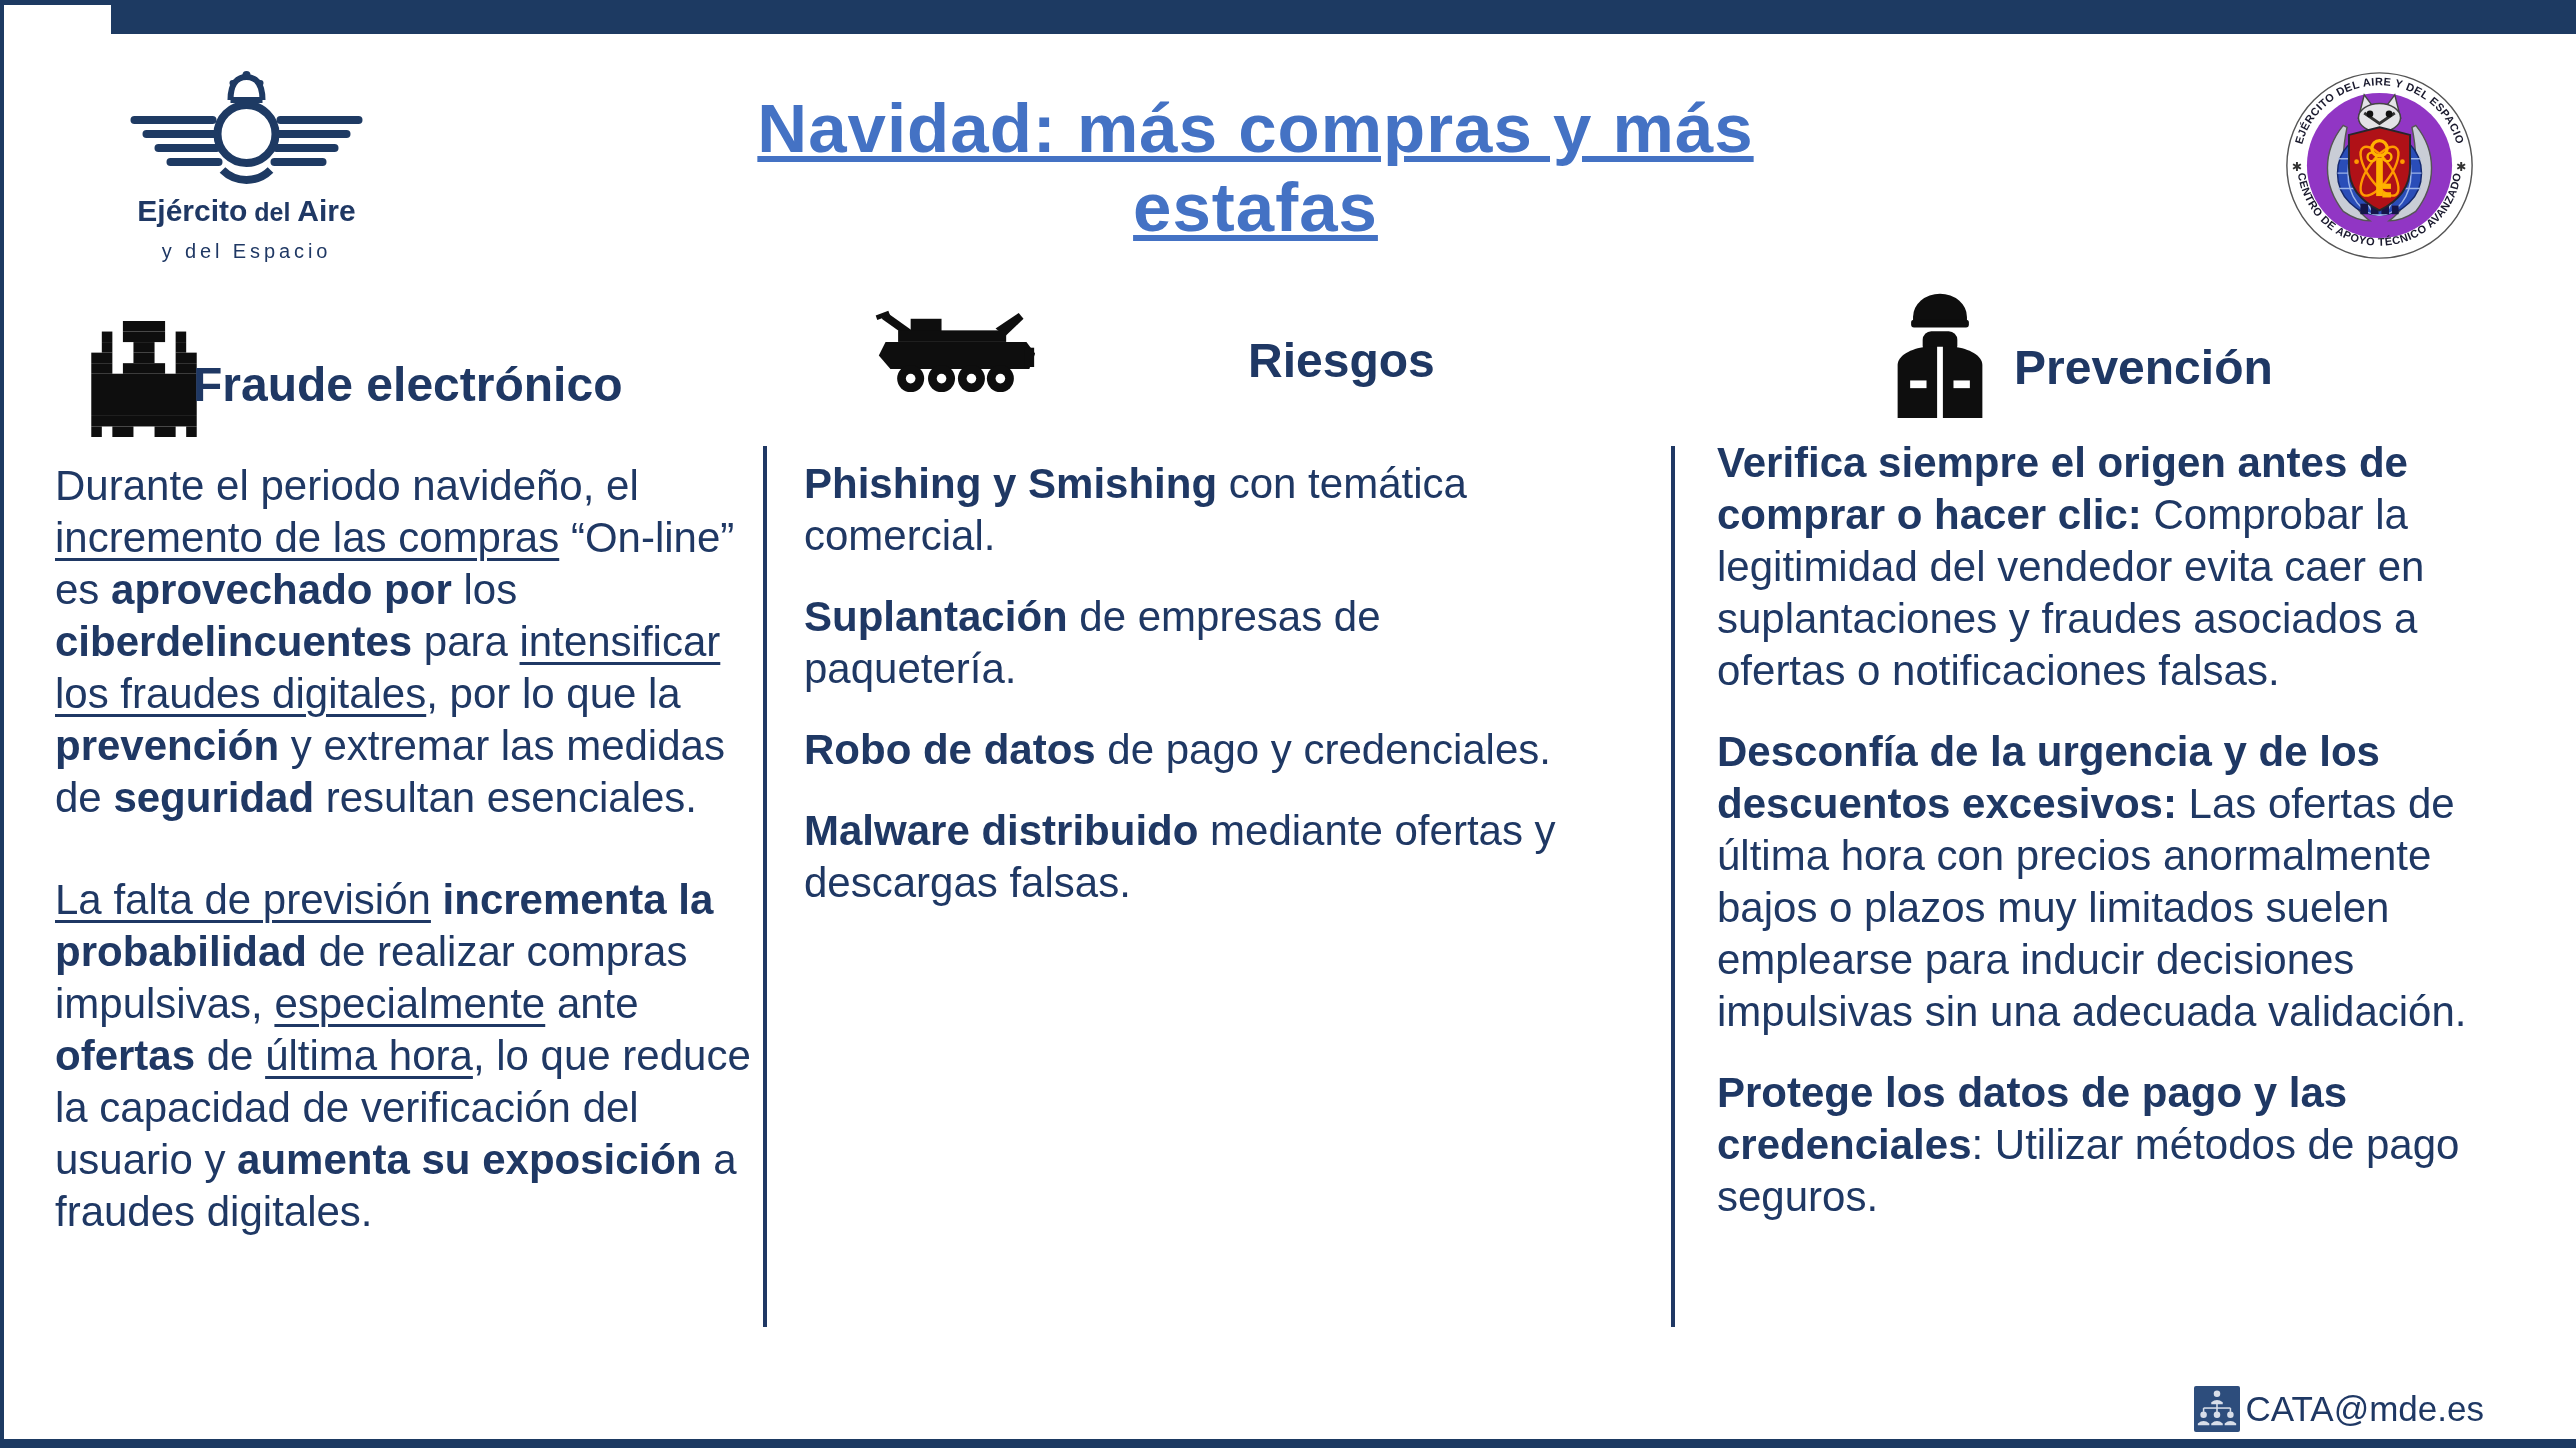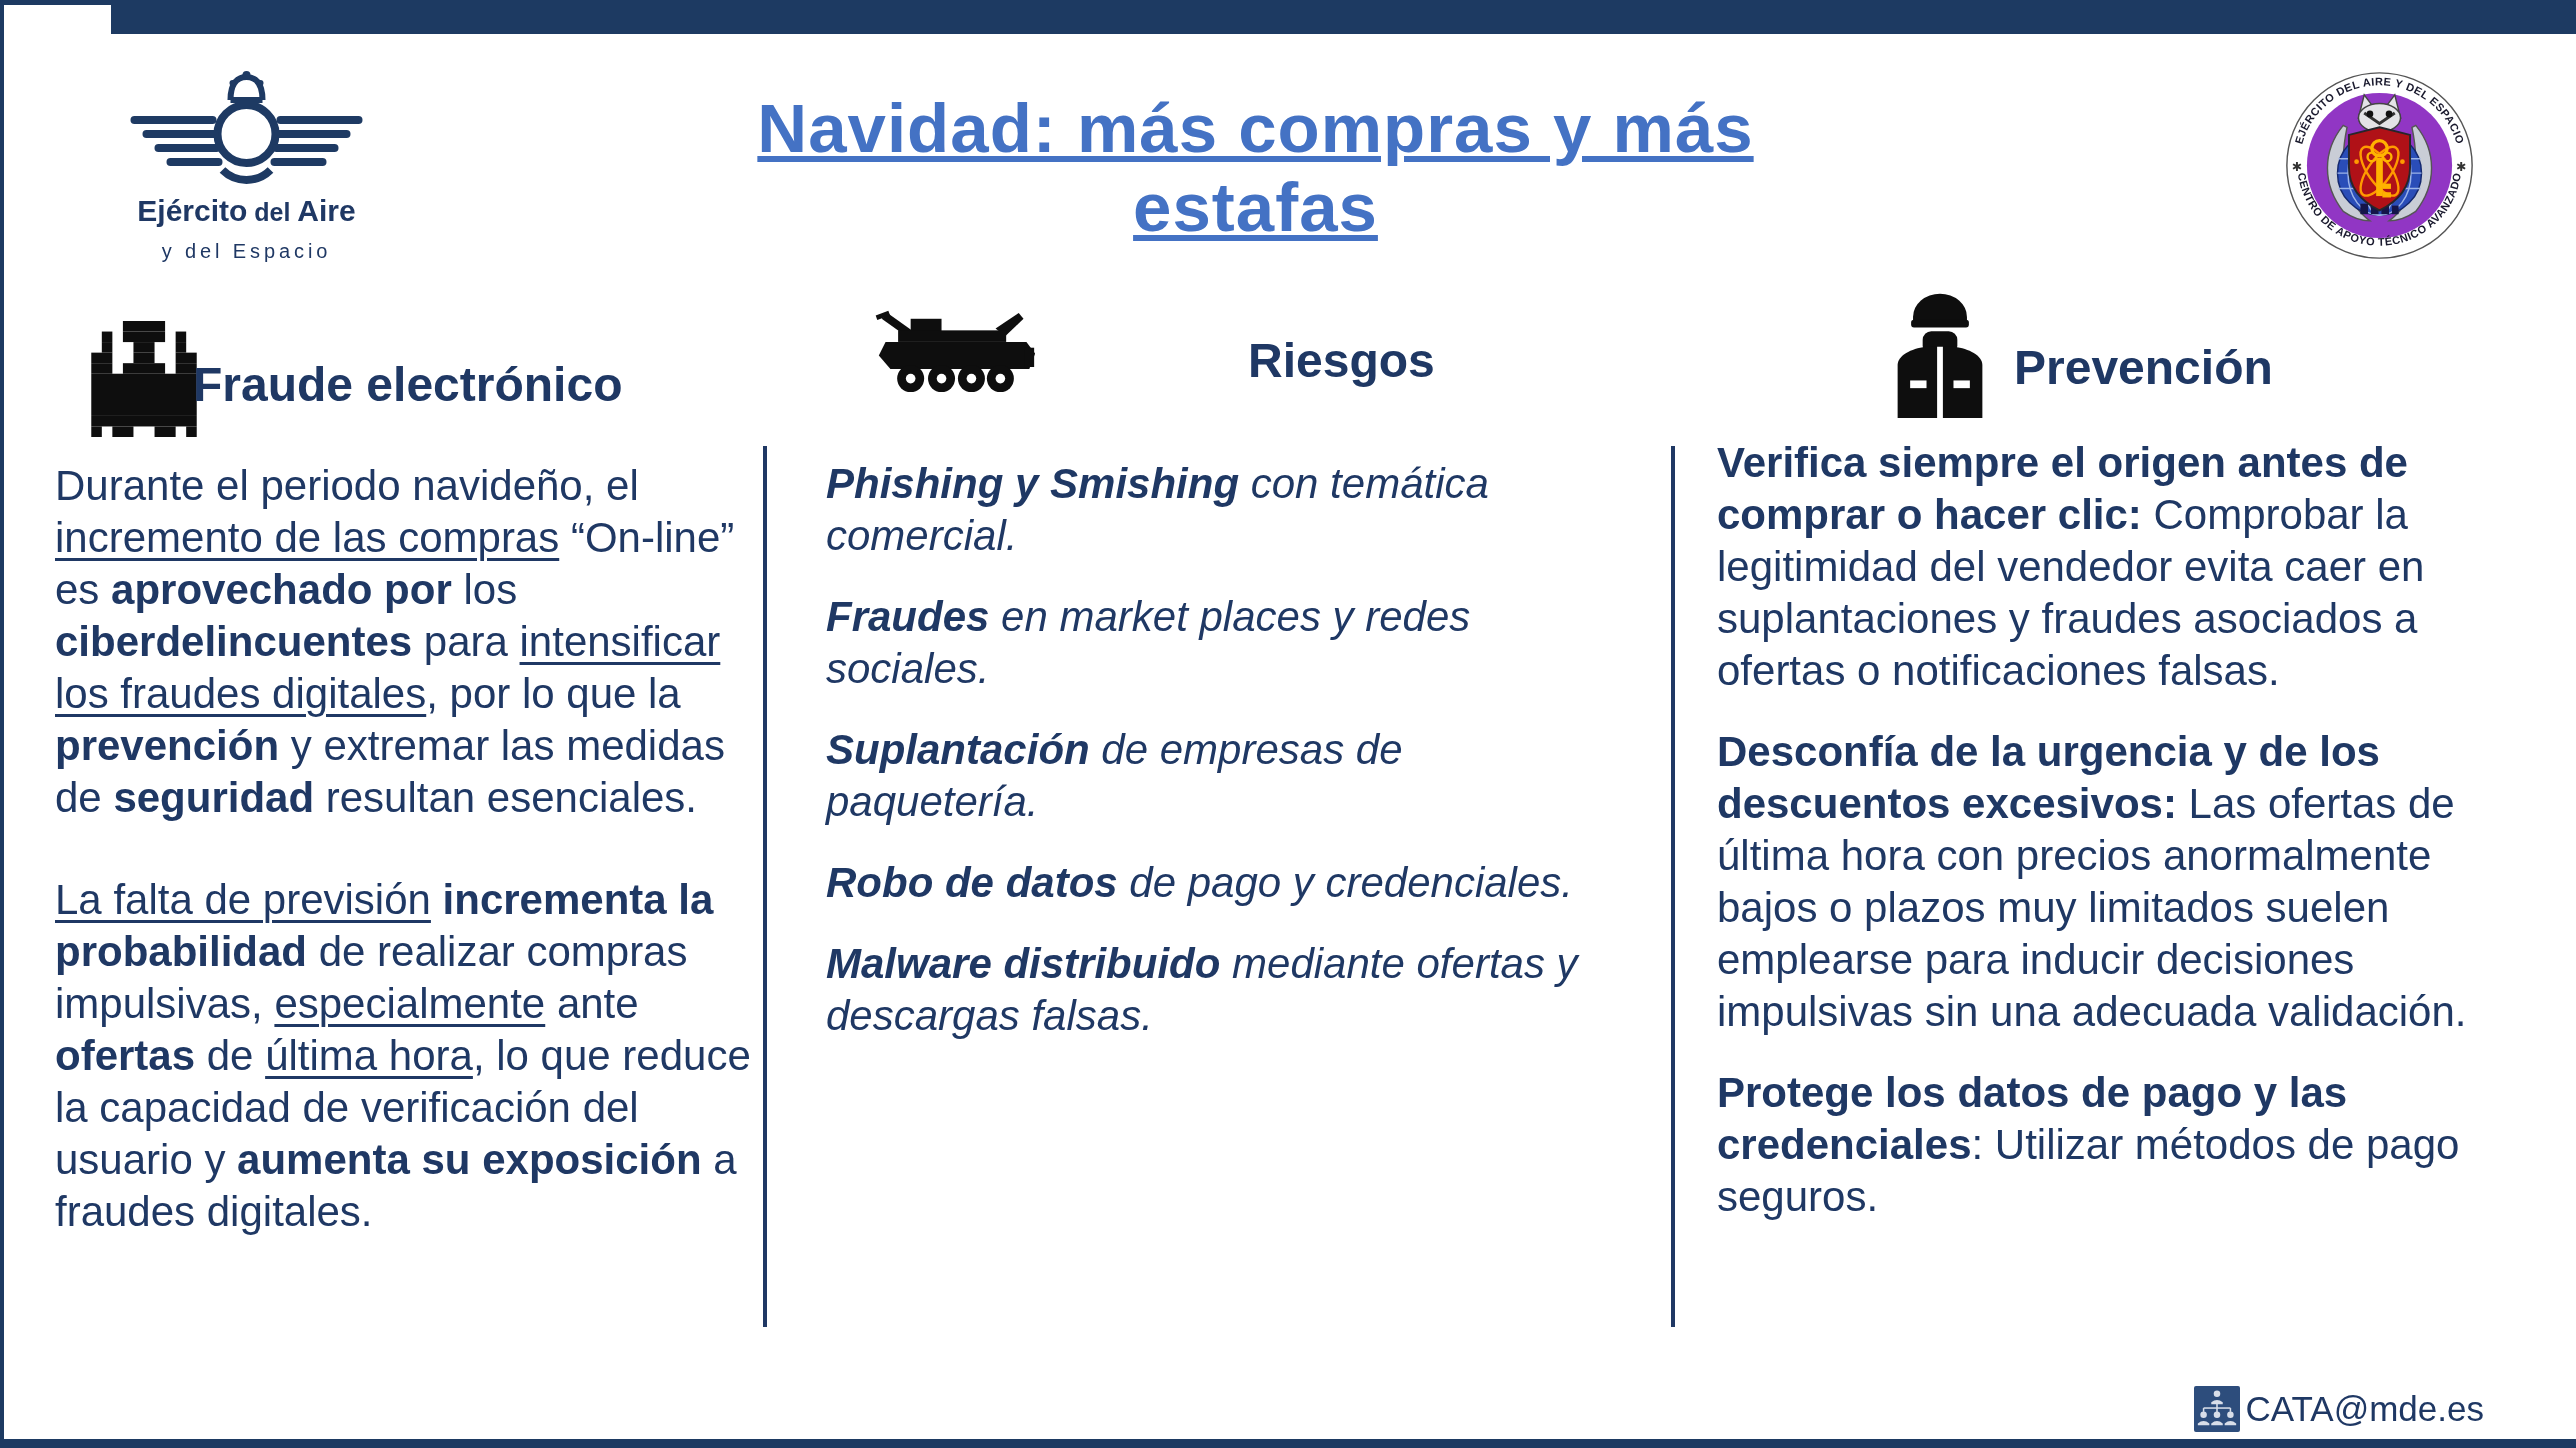--- a/index.html
+++ b/index.html
@@ -38,21 +38,21 @@
   #h3-title{left:2014px;top:340px;}
 
   
   .divider{position:absolute;width:3.9px;background:var(--navy-text,#1f3864);top:446px;height:881px;}
   #divider-1{left:763px;}
   #divider-2{left:1671px;}
 
   
   .col{position:absolute;font-size:42px;line-height:52px;color:var(--navy-text,#1f3864);}
   #col-1{left:55px;top:460px;width:715px;}
-  #col-2{left:826px;top:458px;width:787px;font-style:italic;}
+  #col-2{left:804px;top:458px;width:787px;}
   #col-3{left:1717px;top:437px;width:813px;}
   .col p{margin:0 0 29px 0;}
   #col-1 p{margin-bottom:50px;}
   .b{font-weight:700;}
   .u{text-decoration:underline;text-underline-offset:5.8px;text-decoration-thickness:2.9px;}
 
   
   .footer{position:absolute;right:92px;bottom:17.4px;display:flex;align-items:center;gap:6px;}
   .footer-email{font-size:35px;color:var(--navy-text,#1f3864);}
 </style>
@@ -221,21 +221,20 @@
   <div id="divider-1" class="divider"></div>
   <div id="divider-2" class="divider"></div>
 
   <div id="col-1" class="col">
     <p><span>Durante el periodo navideño, el </span><span class="u">incremento de las compras</span><span> “On-line” es </span><span class="b">aprovechado por</span><span> los </span><span class="b">ciberdelincuentes</span><span> para </span><span class="u">intensificar los fraudes digitales</span><span>, por lo que la </span><span class="b">prevención</span><span> y  extremar las medidas de </span><span class="b">seguridad</span><span> resultan esenciales.</span></p>
     <p><span class="u">La falta de previsión</span><span> </span><span class="b">incrementa la probabilidad</span><span> de realizar compras impulsivas, </span><span class="u">especialmente</span><span> ante </span><span class="b">ofertas</span><span> de </span><span class="u">última hora</span><span>, lo que reduce la capacidad de verificación del usuario y </span><span class="b">aumenta su exposición</span><span> a fraudes digitales.</span></p>
   </div>
 
   <div id="col-2" class="col">
     <p><span class="b">Phishing y Smishing</span><span> con temática comercial.</span></p>
-    <p><span class="b">Fraudes</span><span> en market places y redes sociales.</span></p>
     <p><span class="b">Suplantación</span><span> de empresas de paquetería.</span></p>
     <p><span class="b">Robo de datos</span><span> de pago y credenciales.</span></p>
     <p><span class="b">Malware distribuido</span><span> mediante ofertas y descargas falsas.</span></p>
   </div>
 
   <div id="col-3" class="col">
     <p><span class="b">Verifica siempre el origen antes de comprar o hacer clic:</span><span> Comprobar la legitimidad del vendedor evita caer en suplantaciones y fraudes asociados a ofertas o notificaciones falsas.</span></p>
     <p><span class="b">Desconfía de la urgencia y de los descuentos excesivos:</span><span> Las ofertas de última hora con precios anormalmente bajos o plazos muy limitados suelen emplearse para inducir decisiones impulsivas sin una adecuada validación.</span></p>
     <p><span class="b">Protege los datos de pago y las credenciales</span><span>: Utilizar métodos de pago seguros.</span></p>
   </div>

